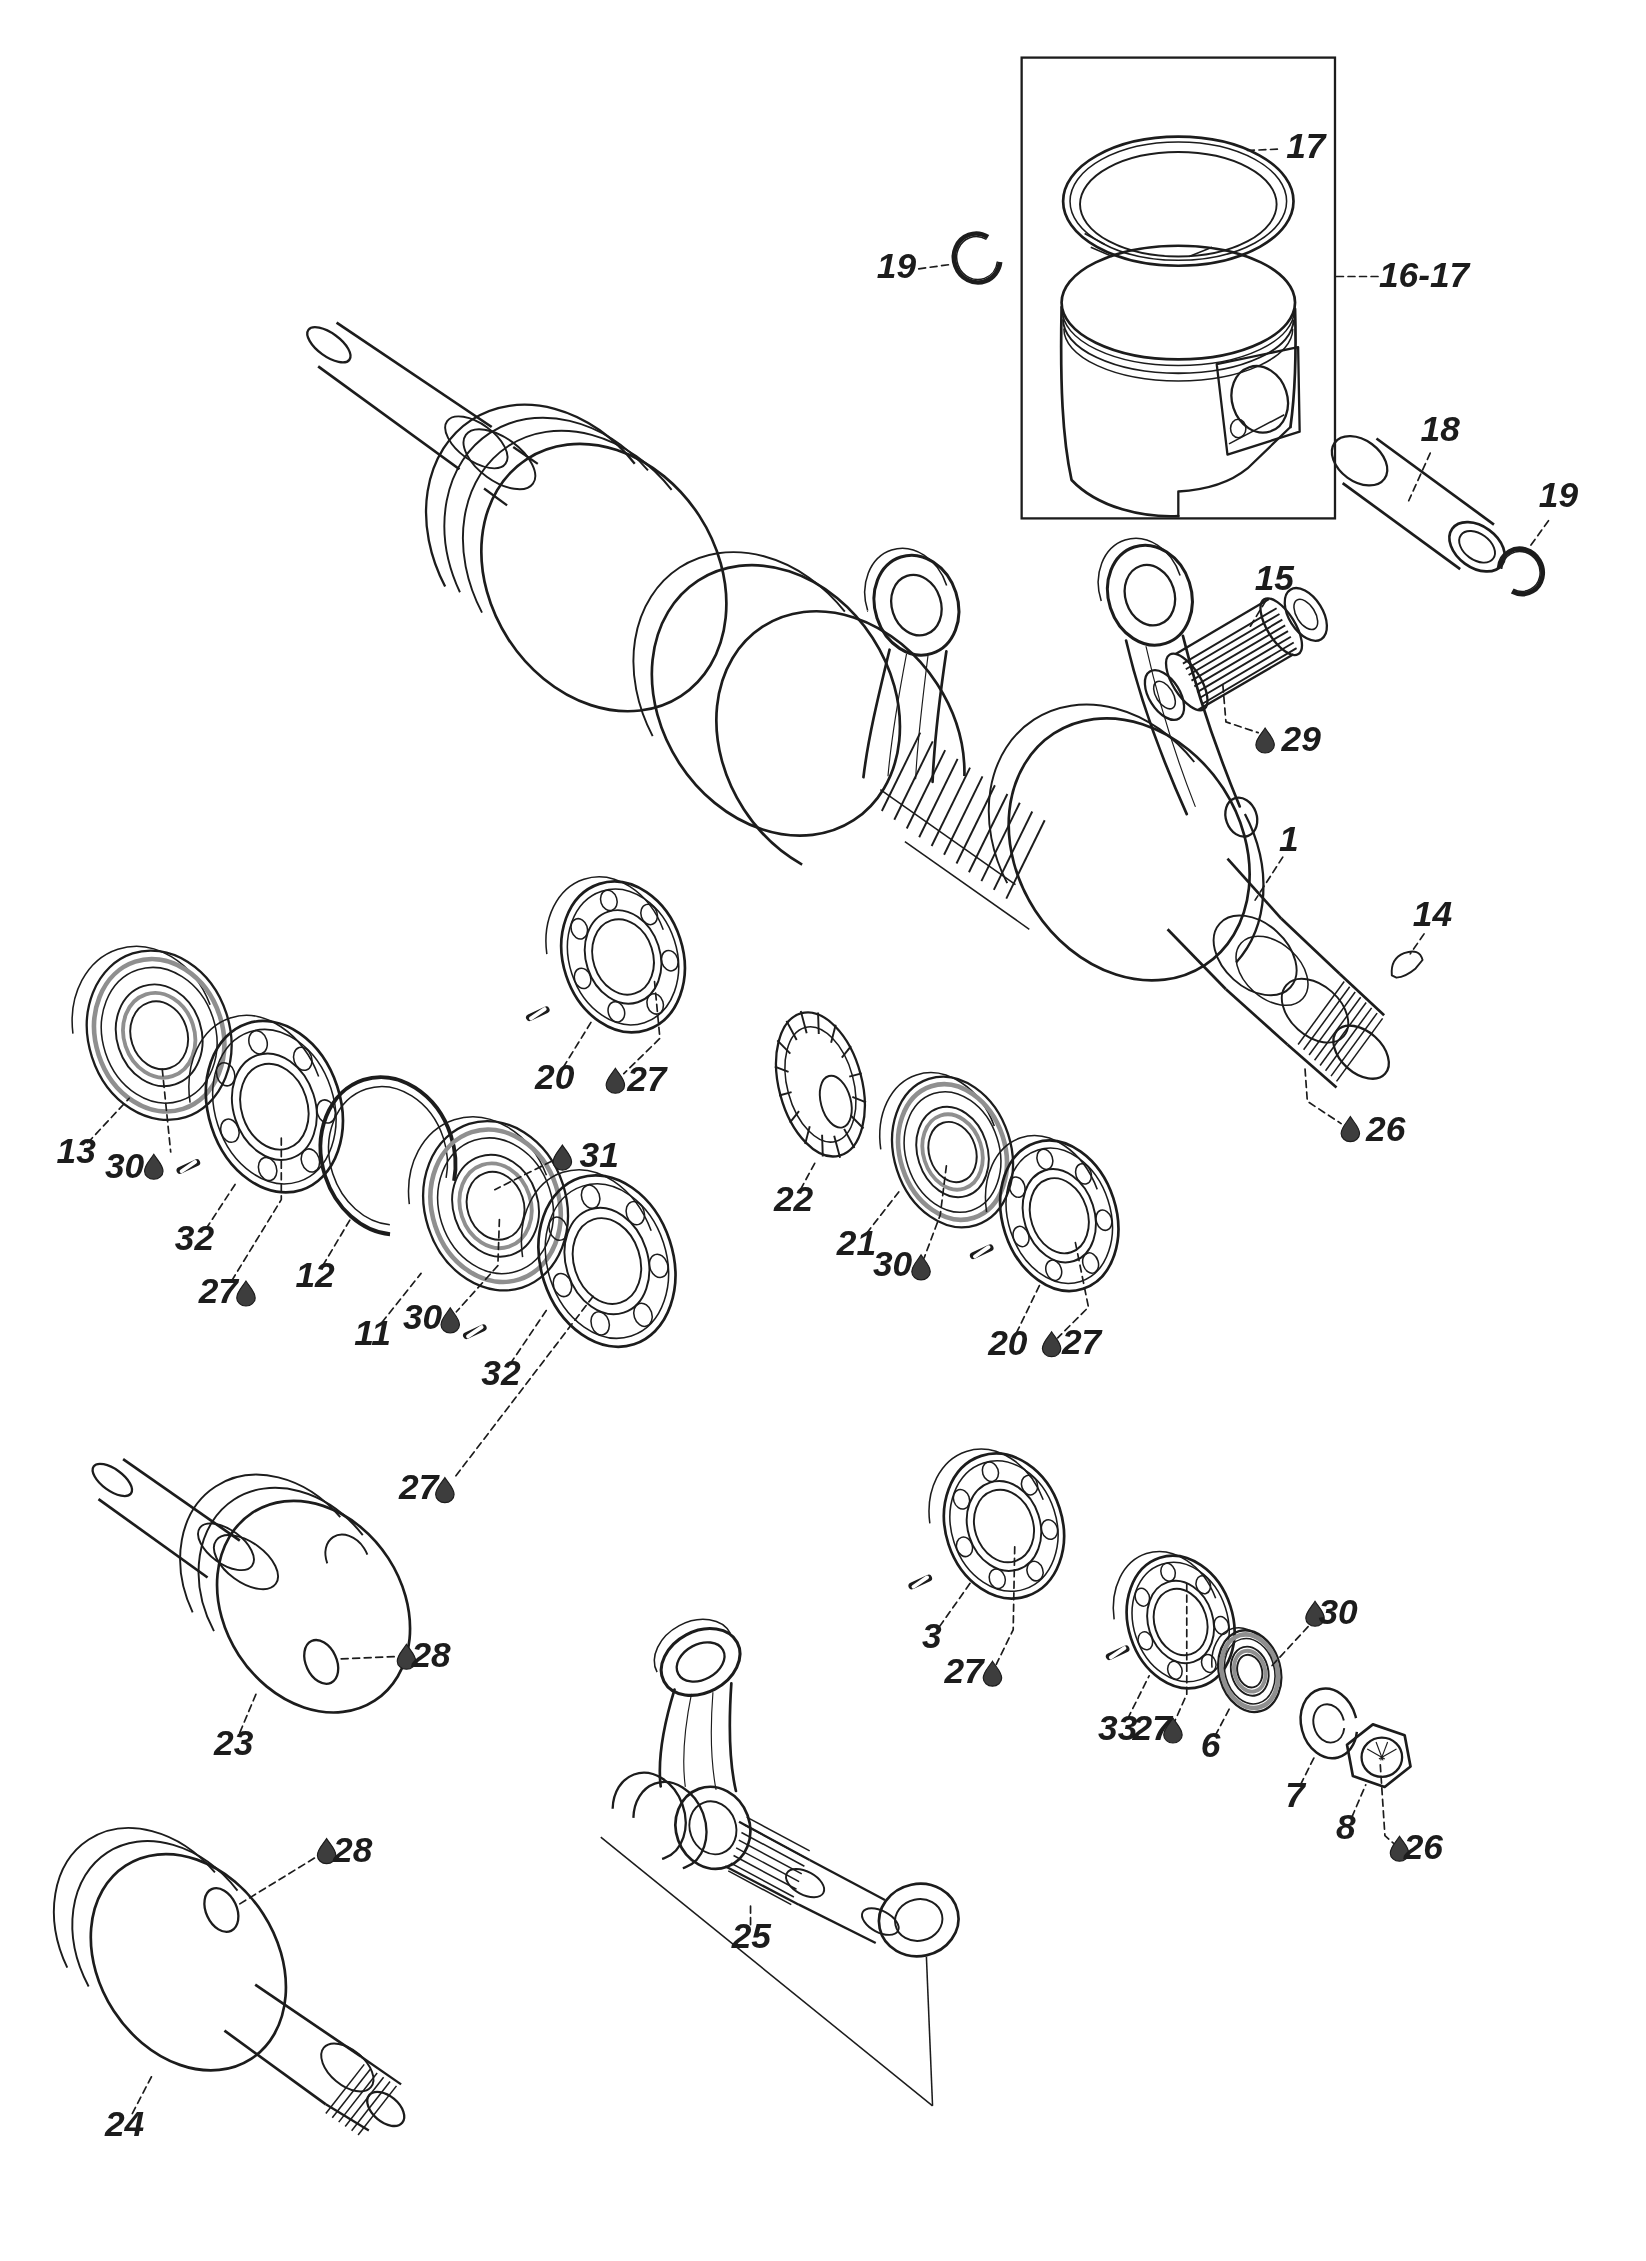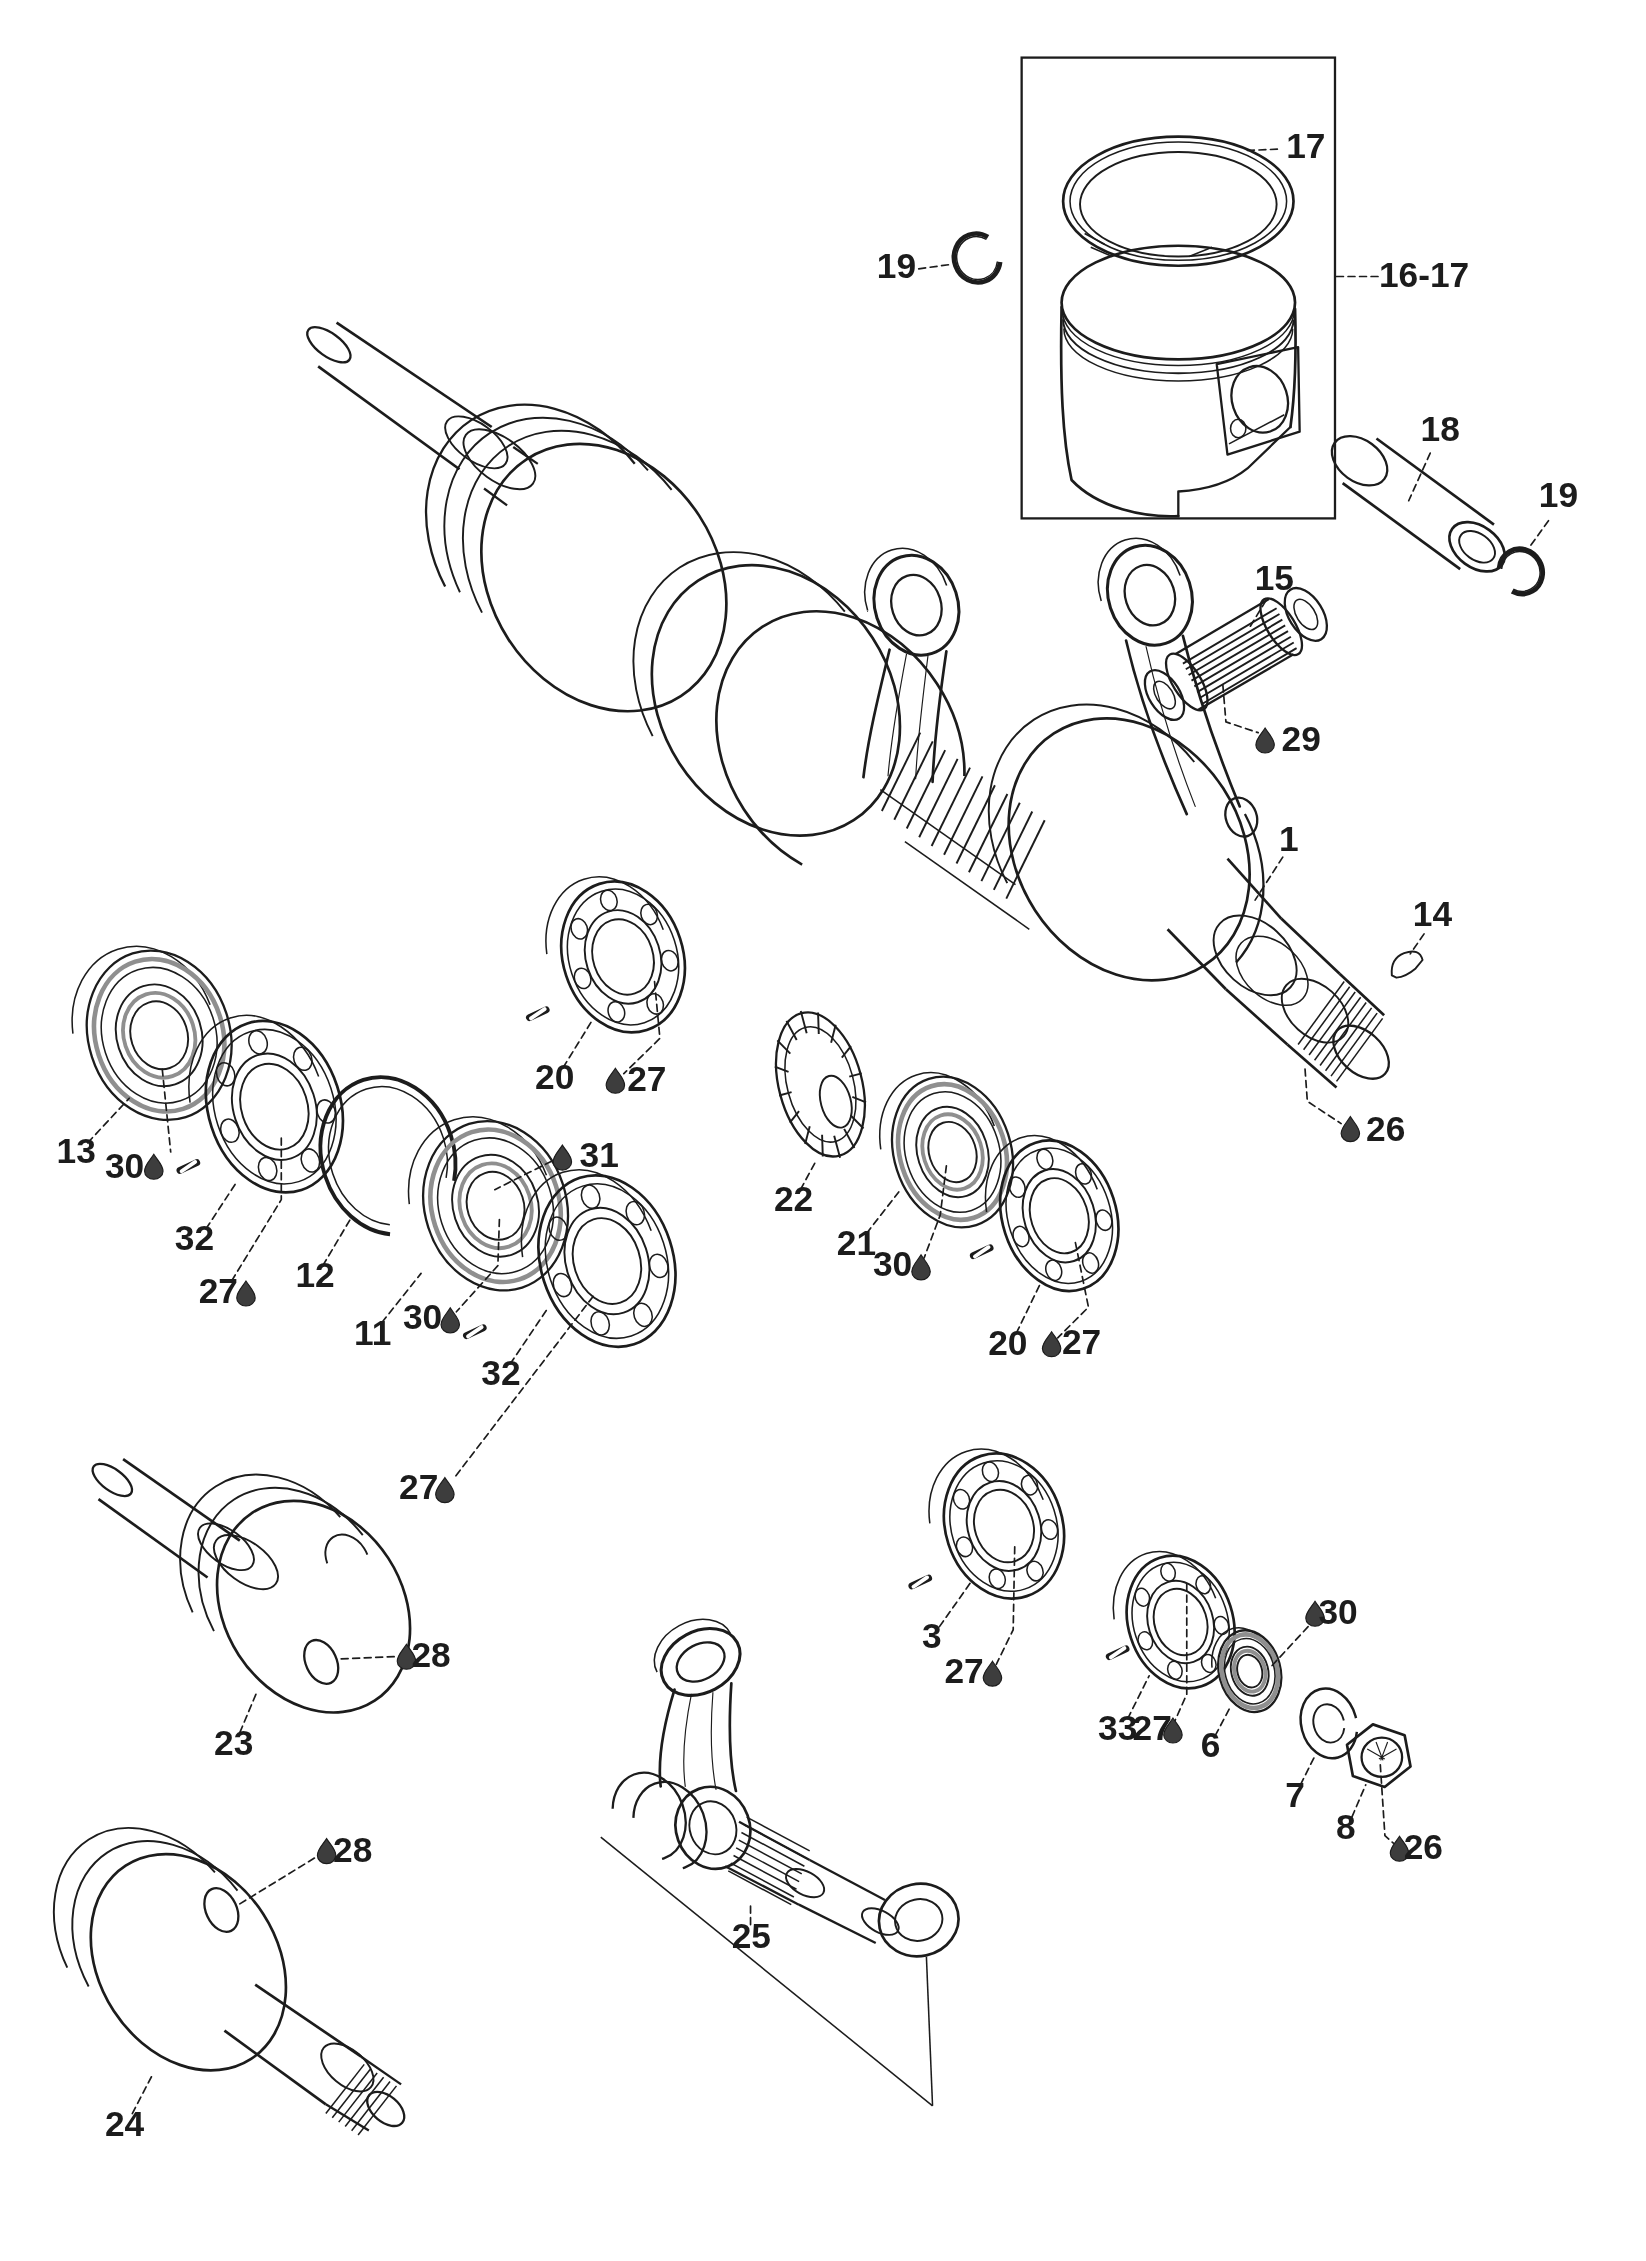--- a/index.html
+++ b/index.html
@@ -1,16 +1,16 @@
 <!DOCTYPE html>
 <html style="font-size:12.3px"><head>
 <meta charset="utf-8">
 <style>
   html,body{margin:0;padding:0;background:#fff;}
-  .page{position:relative;width:1647px;height:2261px;background:#ffffff;overflow:hidden;}
+  .page{position:relative;width:1647px;height:2261px;background:#ffffff;overflow:hidden;font-style:italic;}
   svg{position:absolute;left:0;top:0;}
   text{font-family:"Liberation Sans", sans-serif;}
 </style>
 </head>
 <body>
 
 <div class="page">
   <svg id="diagram" xmlns="http://www.w3.org/2000/svg" viewBox="0 0 2144 2944" width="1647" height="2261" style="background: rgb(255, 255, 255);">
       <g>
         <line x1="438" y1="420" x2="640" y2="556" stroke="#1c1c1c" stroke-width="3.5"></line>

